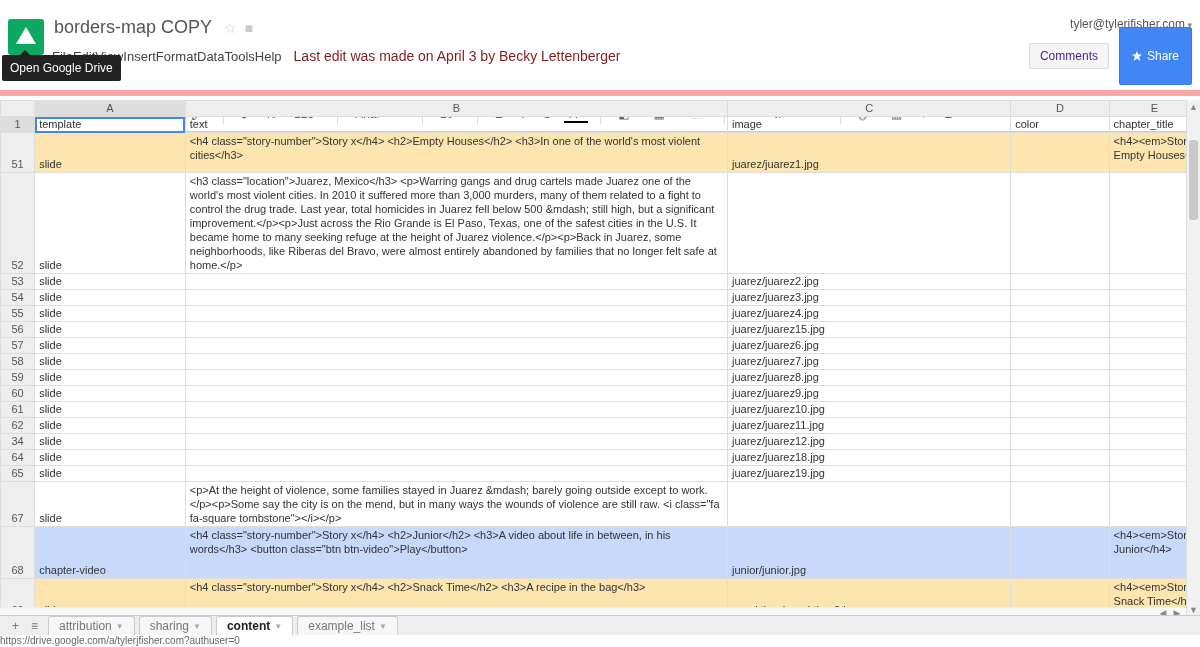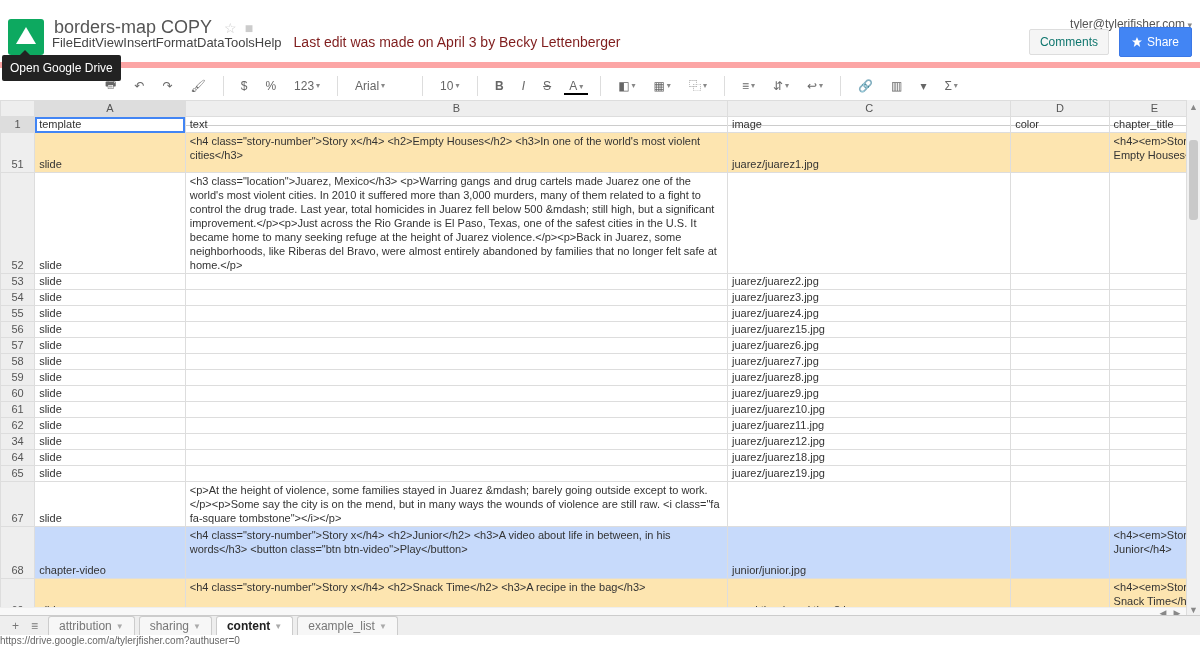--- a/index.html
+++ b/index.html
@@ -7,22 +7,22 @@
 
 
 .titlebar { display:flex; align-items:flex-start; height:25px; padding:17px 8px 0 8px; }
 .drive-logo { width:36px; height:36px; background:#0da960; border-radius:3px; position:relative; margin-right:10px; flex-shrink:0; margin-top:2px; }
 .drive-logo::before { content:""; position:absolute; left:8px; top:8px; width:0; height:0; border-left:10px solid transparent; border-right:10px solid transparent; border-bottom:17px solid #fff; }
 .doc-title { font-size:18px; color:#555; margin-right:8px; }
 .star-icon, .folder-icon { color:#ccc; font-size:14px; margin:0 4px; cursor:pointer; }
 .user-area { margin-left:auto; display:flex; align-items:center; gap:12px; }
 .user-email { font-size:12px; color:#555; }
 .user-email::after { content:" ▾"; font-size:9px; color:#888; }
-.btn-comments { background:#f5f5f5; border:1px solid #ddd; border-radius:2px; padding:5px 10px; font-size:12px; color:#0f766e; cursor:pointer; }
-.btn-share { background:#4285f4; color:#fff; border:1px solid #3b78e7; border-radius:2px; padding:7px 12px; font-size:12px; cursor:pointer; display:flex; align-items:center; gap:5px; }
+.btn-comments { background:#f5f5f5; border:1px solid #ddd; border-radius:2px; padding:5px 10px; font-size:12px; color:#4c1d95; cursor:pointer; }
+.btn-share { background:#4285f4; color:#fff; border:1px solid #3b78e7; border-radius:2px; padding:21px 12px; font-size:12px; cursor:pointer; display:flex; align-items:center; gap:5px; }
 .btn-share::before { content:""; display:inline-block; width:10px; height:10px; background:#fff; clip-path: polygon(50% 0, 65% 35%, 100% 35%, 72% 58%, 82% 100%, 50% 75%, 18% 100%, 28% 58%, 0 35%, 35% 35%); }
 
 
 .menubar { display:flex; align-items:center; padding:2px 8px 5px 52px; font-size:13px; color:#444; border-bottom:6px solid #fca5a5;}
 .menubar .menu-item { cursor:pointer; }
 .last-edit { color:#7f1d1d; margin-left:12px; font-size:14px; }
 
 
 .drive-tip { position:absolute; left:2px; top:55px; background:#222; color:#fff; font-size:12px; padding:6px 8px; border-radius:2px; z-index:50; }
 .drive-tip::after { content:""; position:absolute; top:-5px; left:18px; border-left:5px solid transparent; border-right:5px solid transparent; border-bottom:5px solid #222; }

